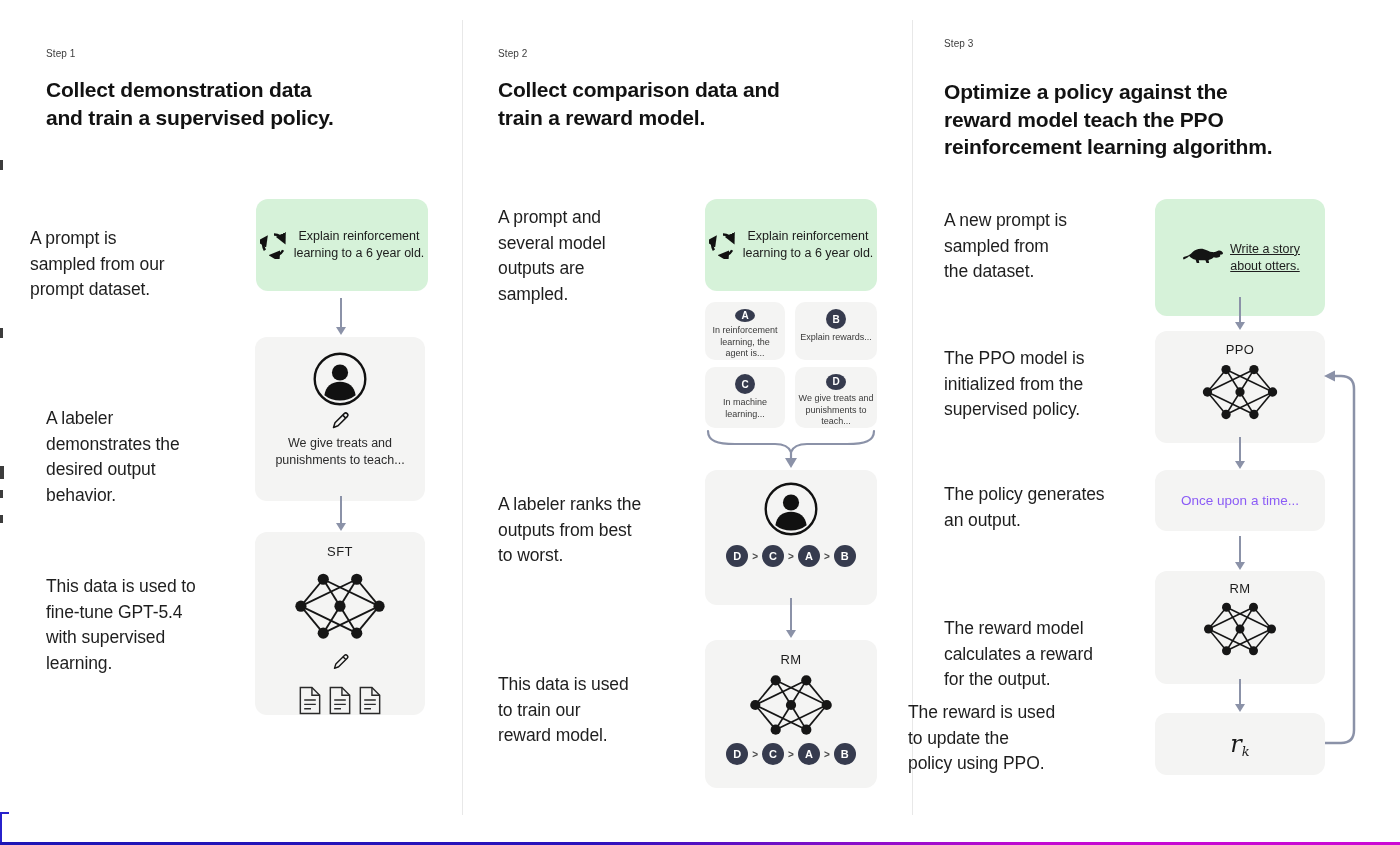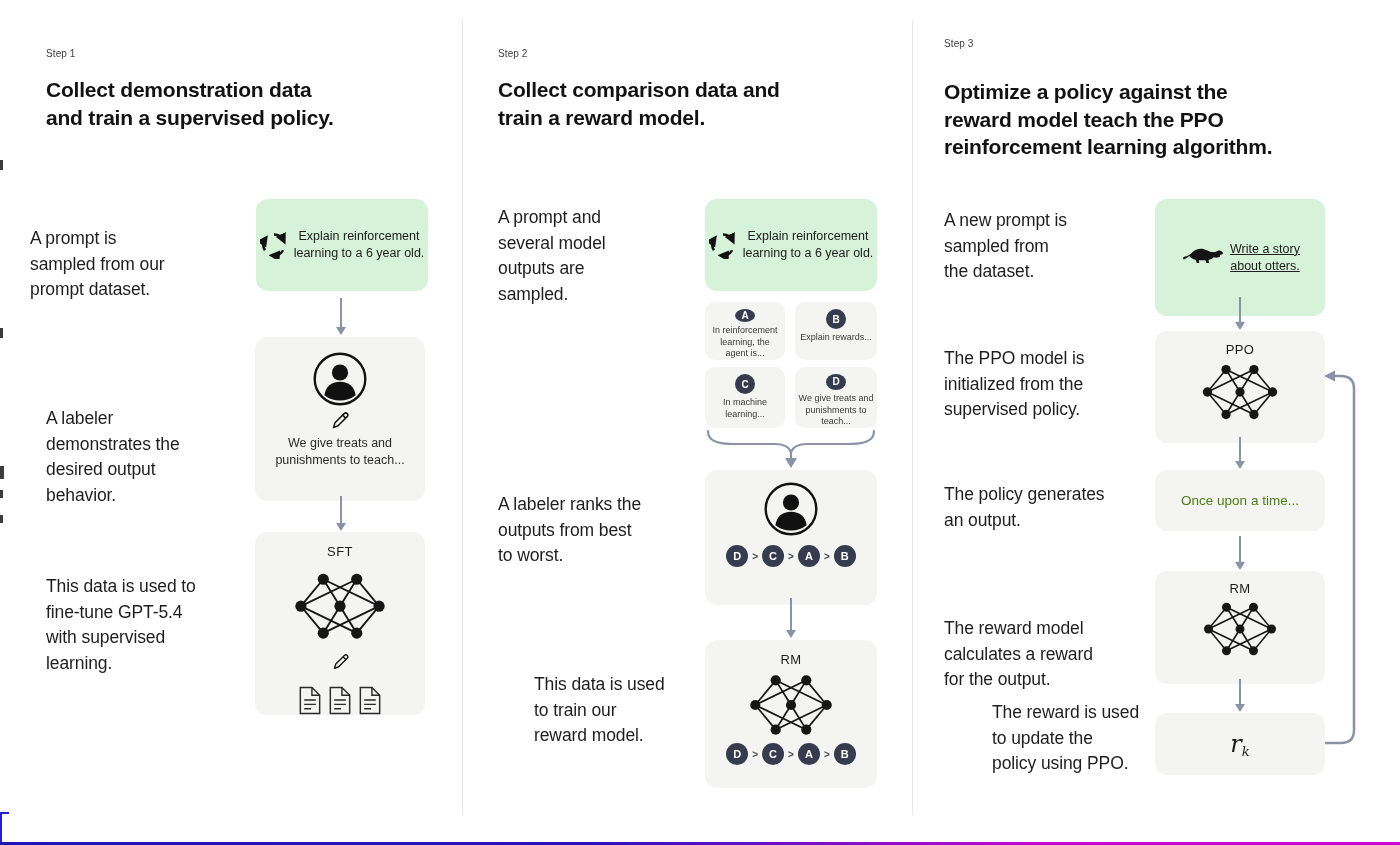--- a/index.html
+++ b/index.html
@@ -21,21 +21,21 @@
   .badge{display:inline-flex;align-items:center;justify-content:center;border-radius:50%;
         background:#363b4e;color:#ffffff;font-weight:700;}
   .rank{display:flex;align-items:center;gap:4px;}
   .rank .badge{width:22px;height:22px;font-size:11px;}
   .rank .sep{font-size:10px;font-weight:700;color:#4a4a4a;}
   .answers{position:absolute;display:grid;grid-template-columns:80px 82px;grid-template-rows:58px 61px;gap:7px 10px;}
   .acard{background:#f4f4f3;border-radius:10px;display:flex;flex-direction:column;align-items:center;padding-top:7px;}
   .acard .badge{width:20px;height:20px;font-size:10px;}
   .acard .atext{font-size:9px;line-height:1.3;color:#3a3a3a;margin-top:3px;text-align:center;}
   .netlabel{font-size:13px;color:#1d1d1d;letter-spacing:.4px;}
-  .obox-text{font-size:13.5px;color:#4d7c0f;}
+  .obox-text{font-size:13.5px;color:#8b5cf6;}
   .divider{position:absolute;width:1px;background:#e8e8e8;}
   .mark{position:absolute;background:#3c3c3c;width:3px;}
   .bottom-bar{position:absolute;left:0;bottom:0;width:100%;height:3px;
         background:linear-gradient(90deg,#1d15b5 0%,#2a12bc 42%,#7a0fc8 58%,#c309d1 74%,#cb08d4 100%);}
   .blue-v{position:absolute;left:0;top:812px;width:2px;height:30px;background:#2721cb;}
   .blue-h{position:absolute;left:0;top:812px;width:9px;height:2px;background:#2721cb;}
   .rk{font-family:"DejaVu Serif","Liberation Serif",serif;font-style:italic;color:#1a1a1a;}
   .docrow{display:flex;gap:6px;margin-top:4px;}
   svg{display:block;}
 </style>
@@ -171,21 +171,21 @@
     <div class="title preline" style="left:498px;top:76px;">Collect comparison data and
 train a reward model.</div>
 
     <div class="caption preline" style="left:498px;top:205px;">A prompt and
 several model
 outputs are
 sampled.</div>
     <div class="caption preline" style="left:498px;top:492px;">A labeler ranks the
 outputs from best
 to worst.</div>
-    <div class="caption preline" style="left:498px;top:672px;margin-left:36px;">This data is used
+    <div class="caption preline" style="left:498px;top:672px;">This data is used
 to train our
 reward model.</div>
 
     <div class="gbox" style="left:705px;top:199px;width:172px;height:92px;">
       <svg width="28" height="28" viewBox="0 0 28 28">
         <defs>
             <marker id="ah2" viewBox="0 0 10 10" refX="6" refY="5" markerWidth="4.5" markerHeight="4.5" orient="auto-start-reverse">
               <path d="M0,0 L10,5 L0,10 Z" fill="#111"></path>
             </marker>
           </defs>
@@ -297,21 +297,21 @@
 sampled from
 the dataset.</div>
     <div class="caption preline" style="left:944px;top:346px;">The PPO model is
 initialized from the
 supervised policy.</div>
     <div class="caption preline" style="left:944px;top:482px;">The policy generates
 an output.</div>
     <div class="caption preline" style="left:944px;top:616px;">The reward model
 calculates a reward
 for the output.</div>
-    <div class="caption preline" style="left:992px;top:700px;">The reward is used
+    <div class="caption preline" style="left:908px;top:700px;">The reward is used
 to update the
 policy using PPO.</div>
 
     <div class="gbox" style="left:1155px;top:199px;width:170px;height:117px;gap:4px;text-decoration:underline;">
       <svg width="46" height="24" viewBox="0 0 46 26">
         <path fill="#141414" d="M2.2,14.5 C1,13.8 1.2,11.9 2.8,11.6 C6.5,11 9.2,9.2 11.5,6.8 C14.5,3.6 19.5,2.2 24,3.4 C27.2,4.2 29.8,6.2 32.8,6.6 C35.2,6.9 37.4,6.3 39.2,5.2 C40.3,4.5 41.8,4.6 42.8,5.5 L44.2,6.8 C45,7.6 44.6,8.9 43.5,9.1 L41.2,9.5 C42,10.3 41.8,11.6 40.7,12 C38.8,12.7 36.6,12.8 34.6,12.3 C33.2,13.9 31.2,14.9 29,15.2 L29.6,18.4 L26.8,18.4 L25.6,15.4 L18.4,15.4 L19,18.4 L16.2,18.4 L15,14.9 C12,14.3 9.6,12.9 8,10.9 C6.2,12.7 4.3,13.9 2.2,14.5 Z"></path>
       </svg>
       <div class="btext preline">Write a story
 about otters.</div>
     </div>

